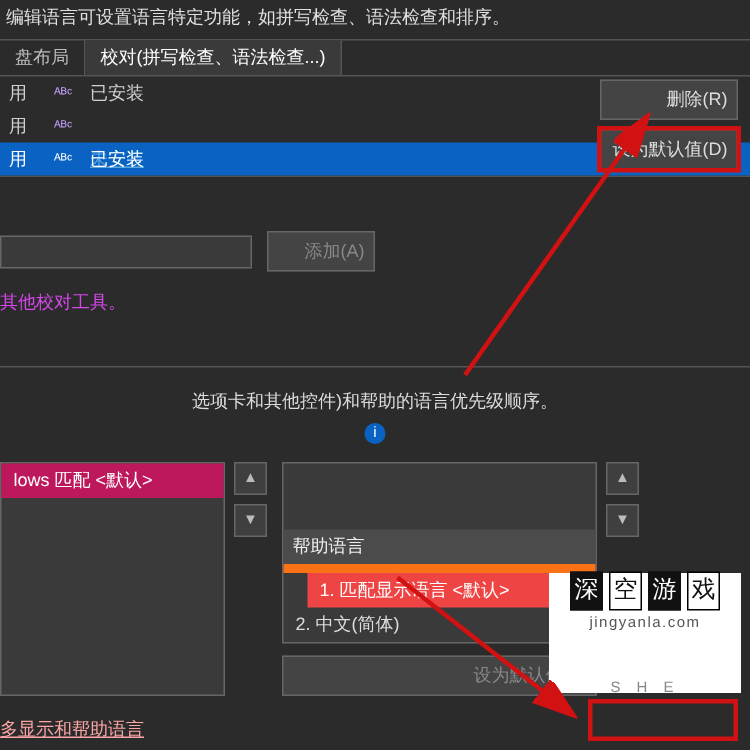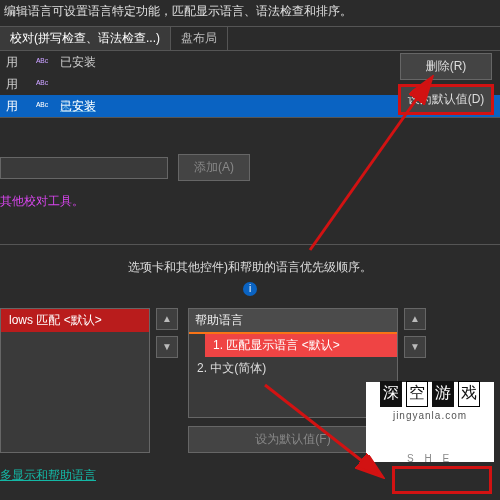--- a/index.html
+++ b/index.html
@@ -51,21 +51,21 @@
     position: absolute;
     right: 8px; top: 2px;
     display: flex; flex-direction: column; gap: 6px;
   }
   .btn {
     background: #444;
     border: 1px solid #666;
     color: #ddd;
     padding: 4px 6px;
     font-size: 12px;
-    text-align: center;
+    text-align: right;
     min-width: 92px;
   }
   .btn.disabled { color: #888; }
   .highlight-red { outline: 3px solid #d21212; outline-offset: -1px; }
   .add-row {
     display: flex; align-items: center;
     padding: 8px 0 10px 0;
   }
   .select-slot {
     width: 168px; height: 22px;
@@ -88,34 +88,34 @@
   }
   .pane-col { display:flex; gap:6px; }
   .listbox {
     background:#3a3a3a; border:1px solid #666;
     min-height: 110px;
     font-size:12px;
   }
   .listbox.left { width: 150px; }
   .listbox.right { width: 210px; }
   .lb-header {
-    background:#4b4b4b; padding:3px 6px; border-bottom:2px solid #f97316; color:#eee;
+    background:#4b4b4b; padding:3px 6px; border-bottom:6px solid #f97316; color:#eee;margin-top:44px;
   }
   .lb-item { padding:3px 8px; color:#ddd; }
-  .lb-item.sel { background:#b91c1c; color:#fff; }
+  .lb-item.sel { background:#be185d; color:#fff; }
   .lb-item.sel2 { background:#ef4444; color:#fff;margin-left:16px; }
   .arrow-stack { display:flex; flex-direction:column; gap:6px; }
   .arrow-btn {
     width:22px; height:22px; background:#3f3f3f; border:1px solid #666;
     color:#bbb; text-align:center; line-height:20px; font-size:10px;
   }
   .below-right {
     margin-top:8px;
   }
-  .link-txt { color:#14b8a6; text-decoration: underline; padding-top:14px; display:inline-block;}
+  .link-txt { color:#fca5a5; text-decoration: underline; padding-top:14px; display:inline-block;}
   .divider { border-top:1px solid #555; margin-top:18px; }
   .bottom-hl {
     position:absolute; right:8px; bottom:6px;
     width:100px; height:28px; border:3px solid #d21212;
   }
   .logo {
     position:absolute; right:6px; bottom:38px;
     width:128px; height:80px; background:#fff;
     display:flex; flex-direction:column; align-items:center; justify-content:center;
   }
@@ -133,25 +133,25 @@
   .logo-sub .chk { color:#d21212; font-size:18px; font-weight:bold; }
   .logo-tiny { font-size:10px; color:#555; letter-spacing:1px; margin-top:1px;}
   
   .arrow-ann { position:absolute; stroke:#d21212; fill:#d21212; }
 </style>
 </head>
 <body>
 
 
 
-<div class="header-line">编辑语言可设置语言特定功能，匹配显示语言、语法检查和排序。</div>
+<div class="header-line">编辑语言可设置语言特定功能，如拼写检查、语法检查和排序。</div>
 
 <div class="tab-row">
+  <div class="tab">盘布局</div>
   <div class="tab active">校对(拼写检查、语法检查...)</div>
-  <div class="tab">盘布局</div>
 </div>
 
 <div class="list-area">
   <div class="list-row">
     <span class="cell-enable">用</span>
     <span class="cell-icon">
       <svg width="18" height="14">
           <text x="0" y="11" font-size="10" fill="#c9a0ff">ᴬᴮᶜ</text>
         </svg>
     </span>

